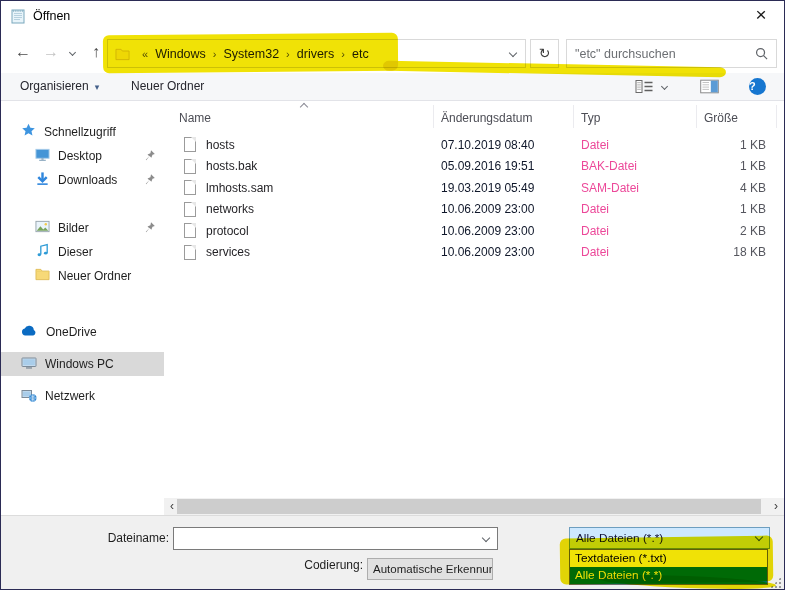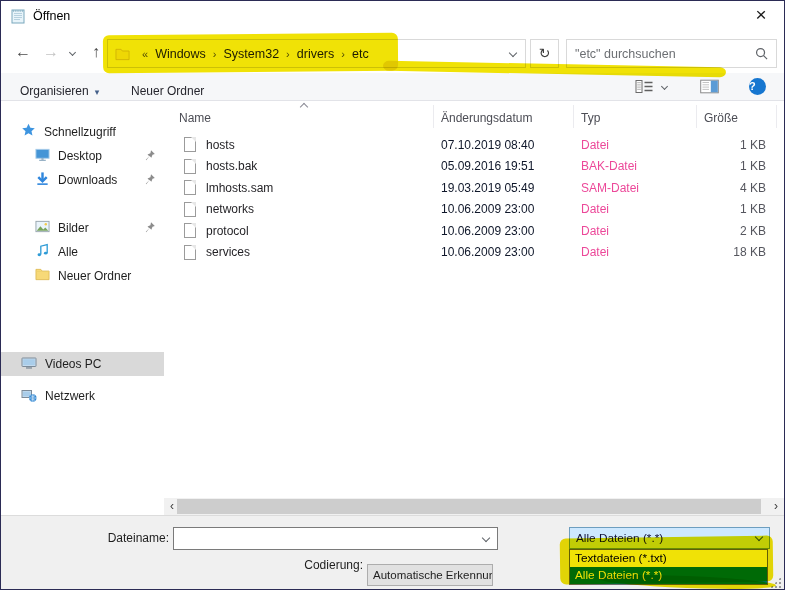--- a/index.html
+++ b/index.html
@@ -29,21 +29,21 @@
   .refresh{position:absolute;left:529px;top:8px;width:29px;height:29px;border:1px solid #d9d9d9;
            background:#fff;text-align:center;line-height:27px;font-size:14px;color:#3f3f3f;}
   .searchbox{position:absolute;left:565px;top:8px;width:211px;height:29px;border:1px solid #d9d9d9;
              background:#fff;display:flex;align-items:center;}
   .searchbox input{border:none;outline:none;flex:1;font:12.5px "Liberation Sans","DejaVu Sans",sans-serif;
                    color:#5f6368;padding:0 4px 0 8px;background:transparent;}
   .searchbox input::placeholder{color:#6c6f73;}
   .search-icon{margin-right:8px;display:flex;}
   
   .toolbar{position:absolute;left:0;top:72px;right:0;height:28px;background:#f6f7f9;border-bottom:1px solid #e2e3e8;}
-  .tb-item{position:absolute;top:0;height:27px;line-height:37px;color:#26262e;cursor:pointer;}
+  .tb-item{position:absolute;top:0;height:27px;line-height:26px;color:#26262e;cursor:pointer;}
   .organize{left:19px;}
   .organize .arr{color:#44608a;font-size:9px;margin-left:6px;}
   .newfolder{left:130px;}
   .tb-ico{position:absolute;top:6px;display:flex;cursor:pointer;}
   .view-list{left:634px;}
   .view-caret{left:661px;top:11px;}
   .pane-ico{left:699px;}
   .help{left:748px;top:5px;width:17px;height:17px;border-radius:50%;background:#1676d0;color:#fff;
         font-weight:bold;font-size:11px;text-align:center;line-height:17px;}
   .chev{display:inline-block;width:6px;height:6px;border-right:1.4px solid #5f6368;
@@ -93,21 +93,21 @@
                   font:12px "Liberation Sans","DejaVu Sans",sans-serif;padding:0 4px;}
   .fn-input .chev{margin-right:8px;}
   .ft-combo{position:absolute;left:568px;top:11px;width:201px;height:22px;background:#cde8ff;
             border:1px solid #6d9ebf;display:flex;align-items:center;cursor:pointer;}
   .ft-combo .val{padding-left:6px;color:#14143c;font-size:11.8px;}
   .ft-combo .chev{margin-left:auto;margin-right:7px;border-color:#33557a;}
   .ft-list{position:absolute;left:568px;top:33px;width:199px;border:1px solid #6a6a6a;background:#fff;z-index:5;}
   .ft-opt{height:17px;line-height:17px;padding-left:5px;font-size:11.8px;color:#000;cursor:pointer;white-space:nowrap;}
   .ft-opt.sel{background:#0078d7;color:#fff;}
   .enc-label{position:absolute;left:252px;top:38px;width:110px;text-align:right;line-height:23px;color:#1e1e1e;}
-  .enc-select{position:absolute;left:366px;top:48px;width:126px;height:22px;background:#e1e1e1;
+  .enc-select{position:absolute;left:366px;top:42px;width:126px;height:22px;background:#e1e1e1;
               border:1px solid #adadad;display:flex;align-items:center;overflow:hidden;cursor:pointer;}
   .enc-select .val{padding-left:5px;font-size:11.5px;white-space:nowrap;color:#1e1e1e;}
   .grip{position:absolute;right:3px;bottom:3px;width:11px;height:11px;
         background-image:radial-gradient(#9a9a9a 1px,transparent 1.3px);background-size:4px 4px;
         clip-path:polygon(100% 0,100% 100%,0 100%);}
   
   .hl{position:absolute;background:#f0e206;mix-blend-mode:multiply;pointer-events:none;z-index:40;}
   .hl-breadcrumb{left:102px;top:33px;width:295px;height:38px;border-radius:6px;transform:rotate(-0.5deg);}
   .hl-swoosh{left:382px;top:63px;width:343px;height:10px;border-radius:6px/5px;transform:rotate(1.1deg);}
   .hl-combo{left:559px;top:536px;width:213px;height:46px;border-radius:6px;transform:rotate(-0.8deg);}
@@ -234,36 +234,42 @@
             <path d="M8.2 1.4l4.4 4.4-2.7 1-1.3 3.5-2.1-2.1L2.6 13l-.5-.5 4.1-4-2.1-2.1 3.4-1.3z" fill="#8c8c8c"></path>
           </svg>
         </span>
     </div>
     <div class="side-row child" style="top:139px">
       <span><svg width="15" height="15" viewBox="0 0 16 16">
             <path d="M6.2 12.3V3.4l6.8-1.6v8.8" stroke="#2e9bd6" stroke-width="1.4" fill="none"></path>
             <ellipse cx="4.6" cy="12.5" rx="1.9" ry="1.5" fill="#2e9bd6"></ellipse>
             <ellipse cx="11.4" cy="10.8" rx="1.9" ry="1.5" fill="#2e9bd6"></ellipse>
           </svg></span>
-      <span class="lbl">Alle</span>
+      <span class="lbl">Dieser</span>
     </div>
     <div class="side-row child" style="top:163px">
       <span><svg width="15" height="15" viewBox="0 0 16 16">
             <path d="M1 2.5h5.2l1.4 1.8H15v9.2H1z" fill="#f7d978" stroke="#d9b44a" stroke-width=".8"></path>
             <path d="M1 4.8h14" stroke="#eccf6d" stroke-width=".8"></path>
           </svg></span>
       <span class="lbl">Neuer Ordner</span>
+    </div>
+    <div class="side-row root" style="top:219px">
+      <span><svg width="17" height="12" viewBox="0 0 20 12">
+            <path d="M5 11.2a4.1 4.1 0 01-.6-8.1A5.6 5.6 0 0115.1 4.7 3.5 3.5 0 0114.5 11.2z" fill="#0b6bc2"></path>
+          </svg></span>
+      <span class="lbl">OneDrive</span>
     </div>
     <div class="side-row root selected" style="top:251px">
       <span><svg width="16" height="16" viewBox="0 0 16 16">
             <rect x="1" y="3" width="14" height="8.5" rx=".5" fill="#cadeef" stroke="#7c8b99"></rect>
             <rect x="2.2" y="4.2" width="11.6" height="6" fill="#a9cdea"></rect>
             <rect x="5" y="12.3" width="6" height="1.3" fill="#7c8b99"></rect>
           </svg></span>
-      <span class="lbl">Videos PC</span>
+      <span class="lbl">Windows PC</span>
     </div>
     <div class="side-row root" style="top:283px">
       <span><svg width="16" height="16" viewBox="0 0 16 16">
             <rect x="1" y="3.5" width="9.5" height="7" fill="#cadeef" stroke="#7c8b99"></rect>
             <rect x="2" y="4.6" width="7.5" height="4.8" fill="#a9cdea"></rect>
             <circle cx="11.8" cy="11" r="3.7" fill="#2e86d3"></circle>
             <path d="M8.1 11h7.4M11.8 7.3v7.4M9.4 8.6c1.5 1 3.3 1 4.8 0M9.4 13.4c1.5-1 3.3-1 4.8 0" stroke="#fff" stroke-width=".6" fill="none"></path>
           </svg></span>
       <span class="lbl">Netzwerk</span>
     </div>

